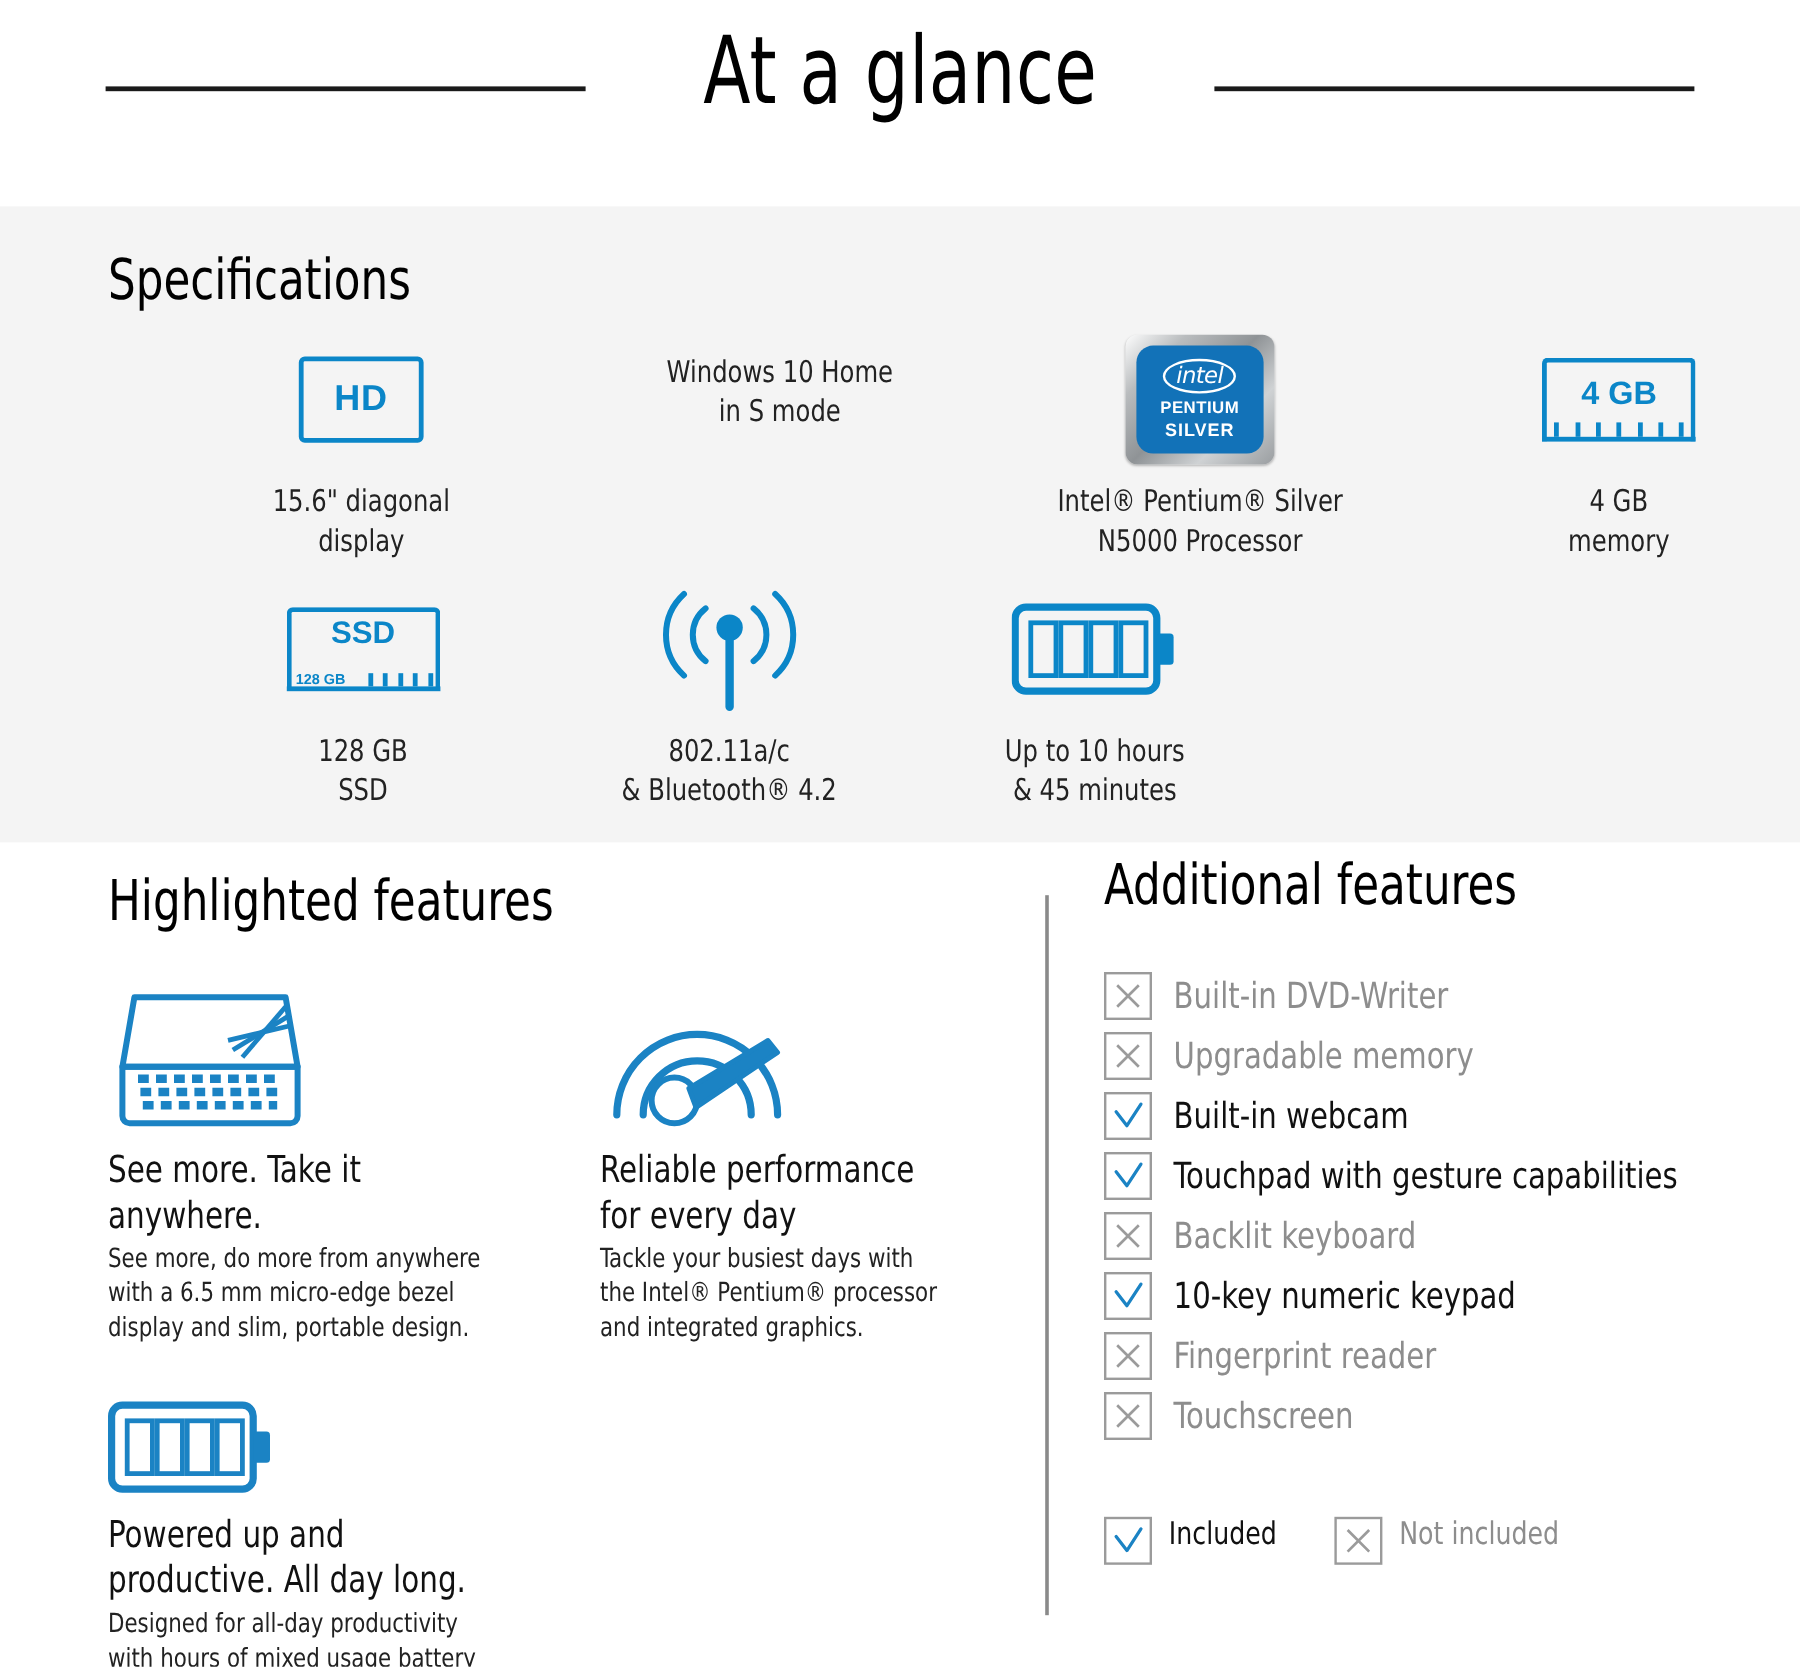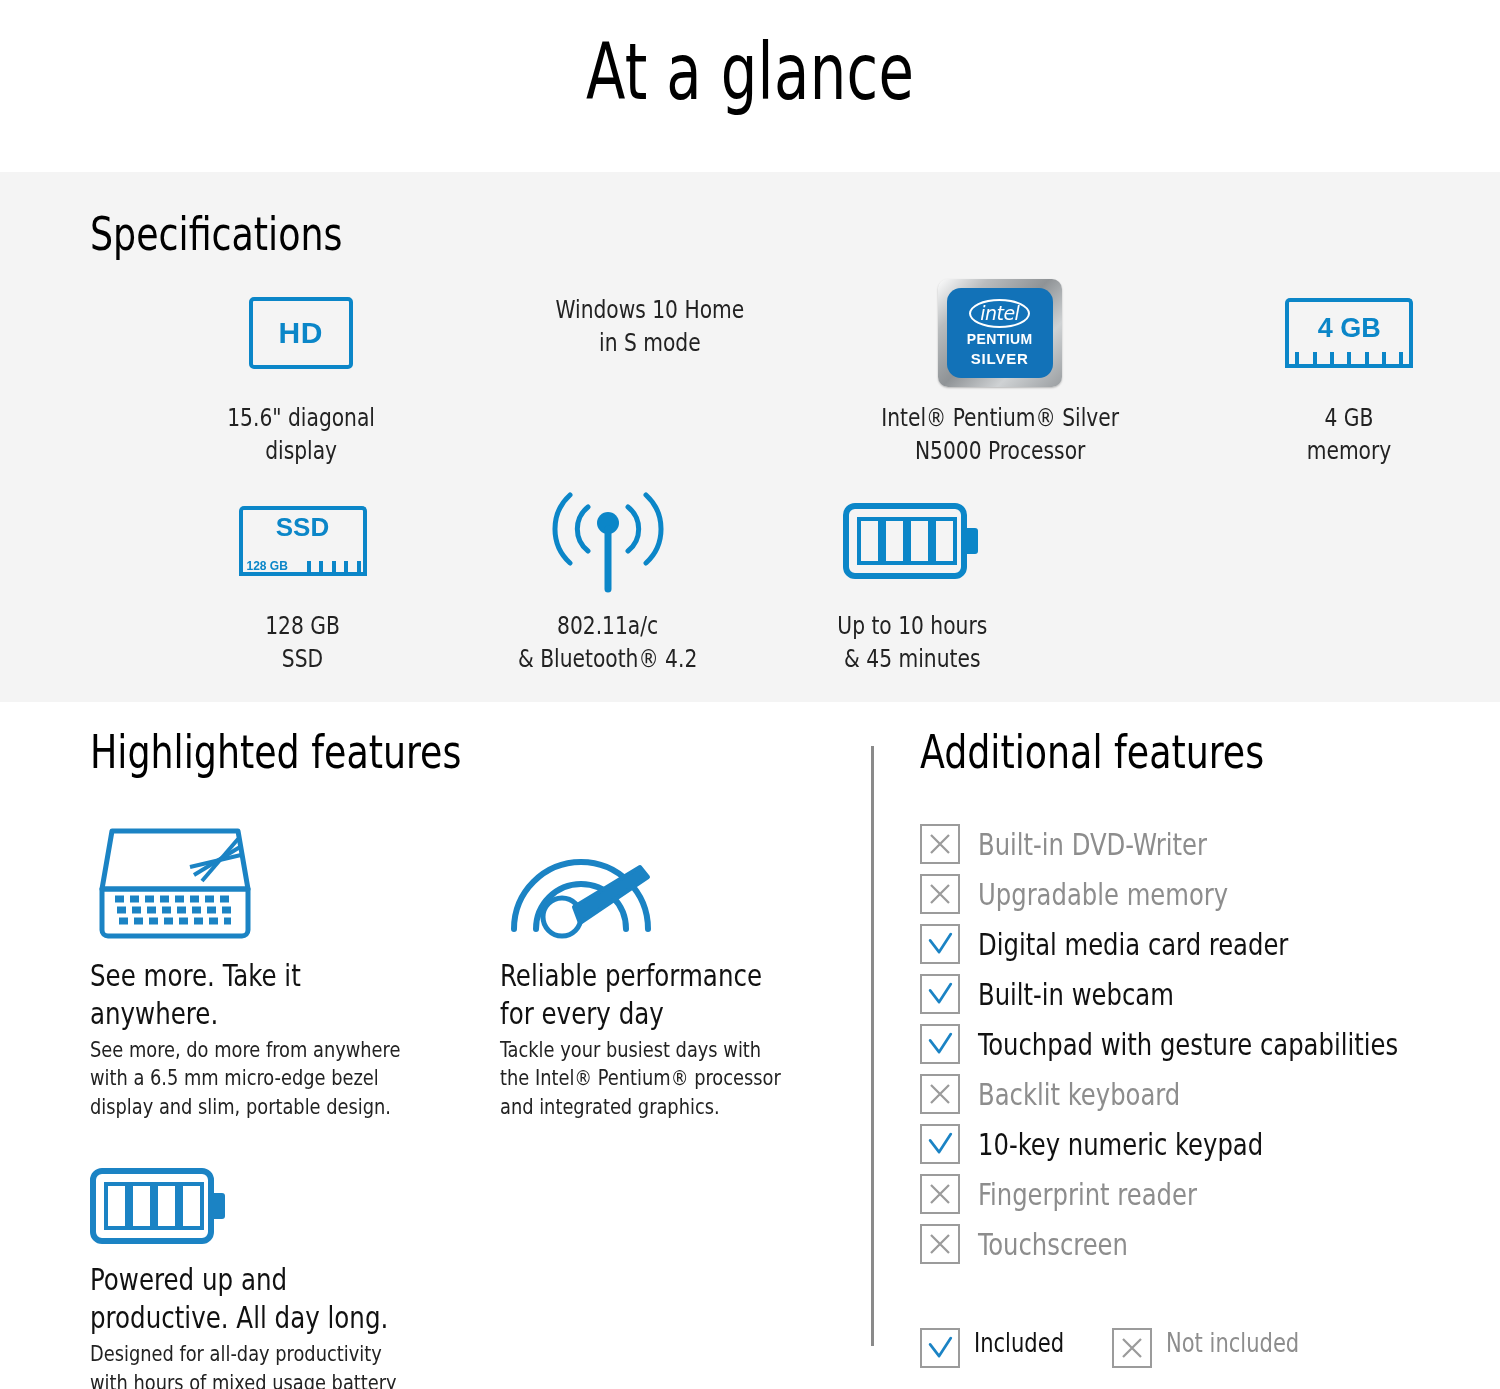--- a/index.html
+++ b/index.html
@@ -14,27 +14,26 @@
     position: relative;
   }
 
   
   .header {
     height: 172px;
     position: relative;
   }
   .header-inner {
     position: absolute;
-    top: 12px; left: 0; right: 0;
+    top: 0; left: 0; right: 0;
     height: 120px;
     display: flex;
     align-items: center;
     justify-content: center;
     gap: 0;
-    flex-direction: column;
   }
   .rule {
     height: 4px;
     background: #1a1a1a;
     width: 400px;
     margin-top: 27px;
   }
   .rule.left  { margin-right: 62px; }
   .rule.right { margin-left: 62px; }
   .page-title {
@@ -164,21 +163,21 @@
     height: 687px;
     padding-left: 41px;
   }
   .divider {
     position: absolute;
     left: 871px; top: 44px;
     width: 3px; height: 600px;
     background: #8a8a8a;
   }
   .feat-left  { position: absolute; left: 90px;  top: 22px; width: 760px; }
-  .feat-right { position: absolute; left: 920px; top: 22px; width: 560px; }
+  .feat-right { position: absolute; left: 920px; top: 8px; width: 560px; }
 
   .feat-grid {
     display: flex;
     margin-top: 42px;
   }
   .feat-col { width: 410px; }
   .feat-col.narrow { width: 330px; }
 
   .feat-item { margin-bottom: 18px; }
   .feat-icon-box { height: 122px; display: flex; align-items: flex-end; }
@@ -451,28 +450,20 @@
 
       <div class="check-row">
         <div class="cbox">
           <svg viewBox="0 0 40 40">
               <path d="M10 10 L30 30 M30 10 L10 30" stroke="#9b9b9b" stroke-width="2.5" fill="none"></path>
             </svg>
         </div>
         <div class="clabel off">Upgradable memory</div>
       </div>
 
-      <div class="check-row">
-        <div class="cbox">
-          <svg viewBox="0 0 40 40">
-              <path d="M9 16 L19 29 L32 9" stroke="#1b83c4" stroke-width="3" fill="none" stroke-linecap="round" stroke-linejoin="round"></path>
-            </svg>
-        </div>
-        <div class="clabel on">Digital media card reader</div>
-      </div>
 
       <div class="check-row">
         <div class="cbox">
           <svg viewBox="0 0 40 40">
               <path d="M9 16 L19 29 L32 9" stroke="#1b83c4" stroke-width="3" fill="none" stroke-linecap="round" stroke-linejoin="round"></path>
             </svg>
         </div>
         <div class="clabel on">Built-in webcam</div>
       </div>
 

